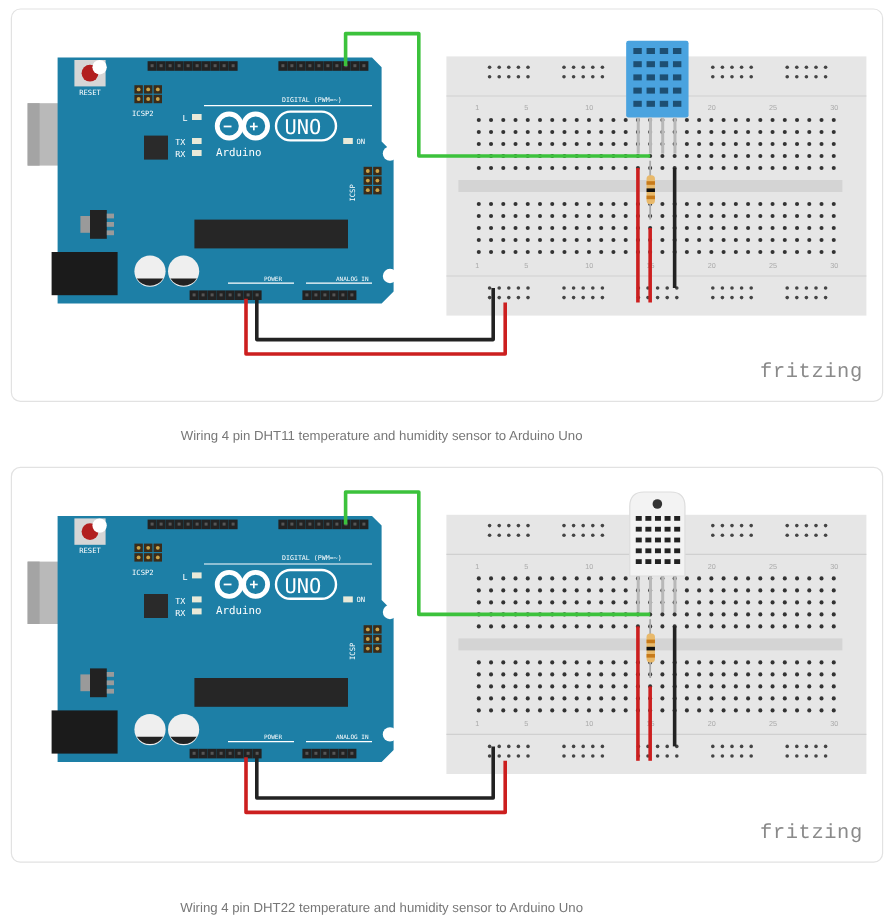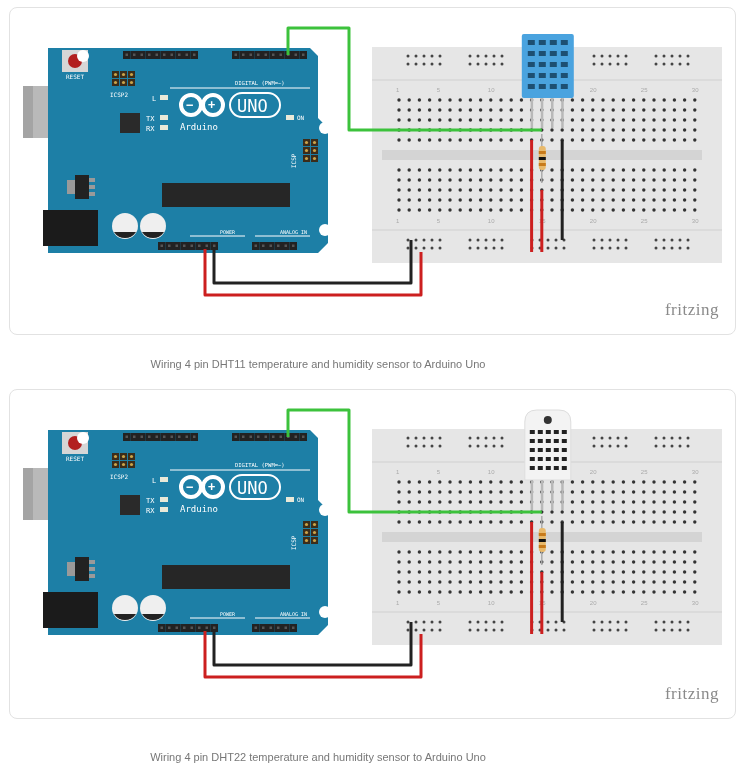--- a/index.html
+++ b/index.html
@@ -3,21 +3,21 @@
 <meta charset="utf-8">
 <style>
   html,body{margin:0;padding:0;background:#ffffff;}
   body{width:743px;height:768px;position:relative;font-family:"Liberation Sans",sans-serif;overflow:hidden;}
   .card{position:absolute;left:9px;width:727px;height:328px;border:1px solid #e2e2e2;border-radius:8px;background:#fff;box-sizing:border-box;overflow:hidden;}
   #card1{top:7px;}
   #card2{top:389px;height:330px;}
   .caption{position:absolute;left:0;width:636px;text-align:center;font-size:11px;color:#777;}
   #cap1{top:358px;}
   #cap2{top:751px;}
-  .fritz{position:absolute;right:16px;bottom:14px;font-family:Liberation Serif, serif;font-size:17px;color:#8a8a8a;letter-spacing:0.5px;}
+  .fritz{position:absolute;right:16px;bottom:14px;font-family:Liberation Mono, monospace;font-size:17px;color:#8a8a8a;letter-spacing:0.5px;}
   svg{position:absolute;left:0;top:0;}
   .lbl{font-family:"DejaVu Sans Mono",monospace;fill:#fff;}
 </style>
 </head>
 <body>
 
 <div class="card" id="card1">
   <svg id="svg1" width="727" height="328">
       <g transform="translate(0,0)">
         <rect x="13" y="78" width="42" height="52" fill="#b9b9b9"></rect>

